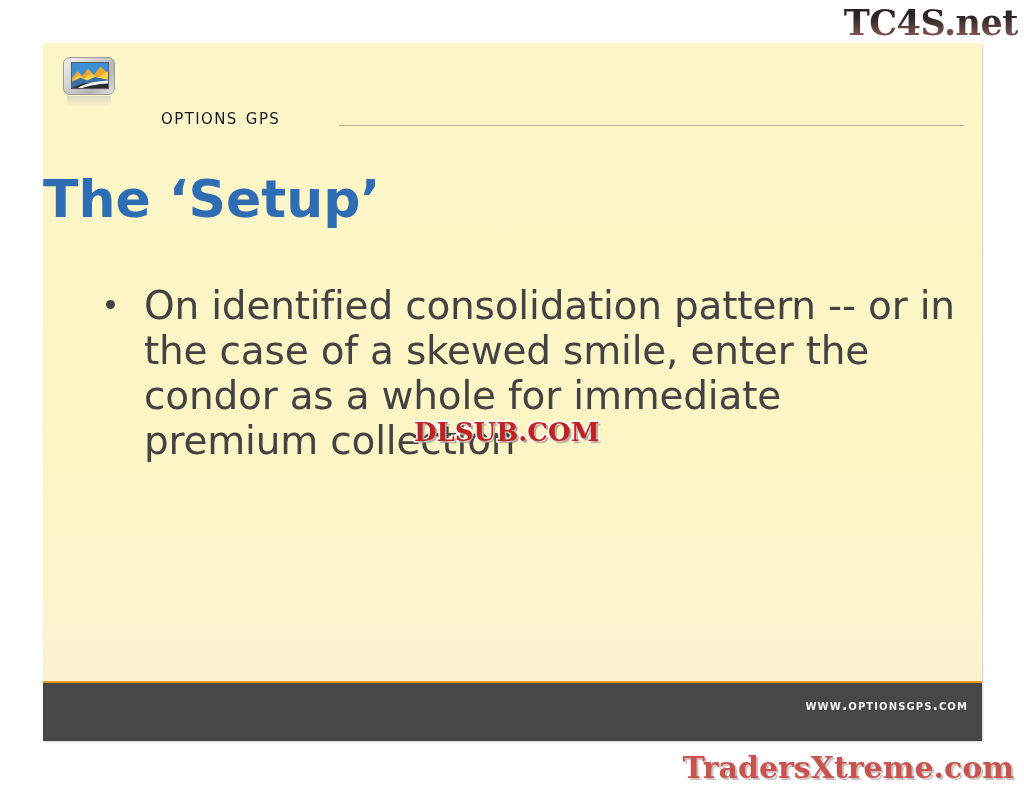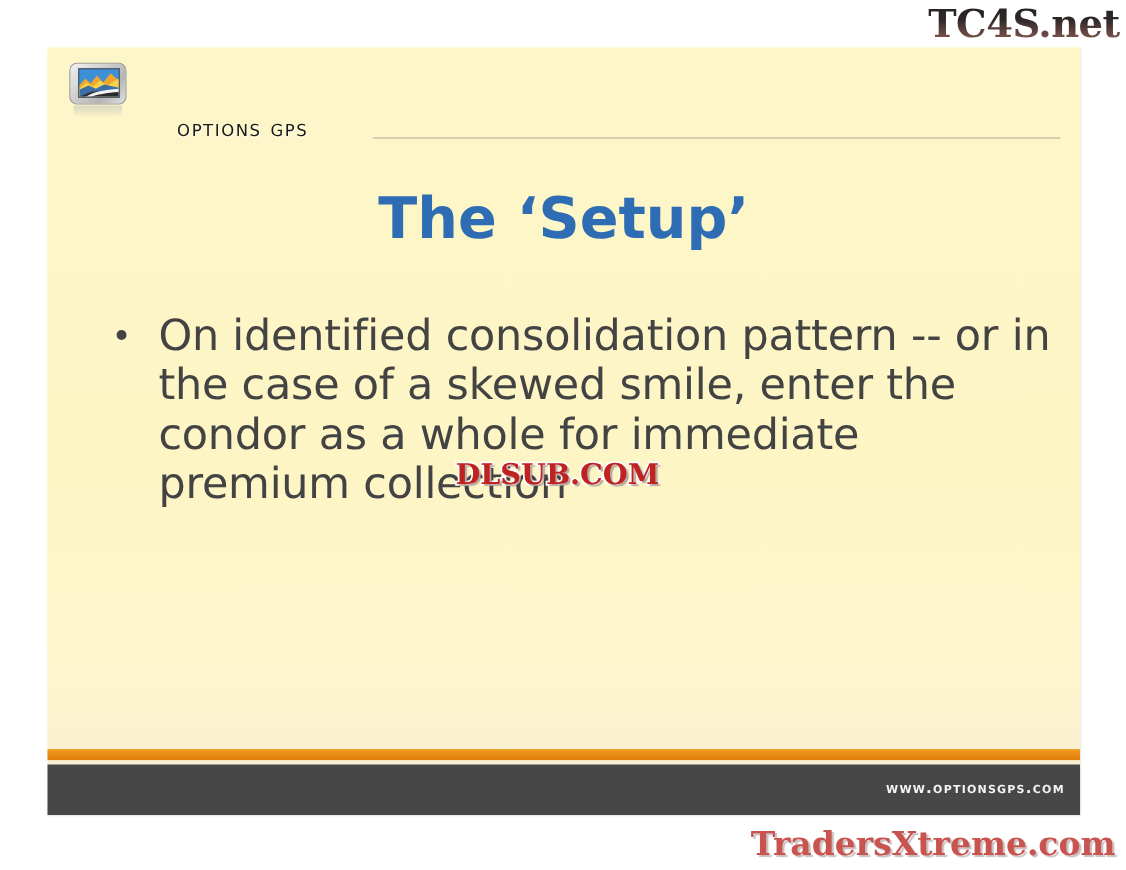--- a/index.html
+++ b/index.html
@@ -96,21 +96,20 @@
     height: 1px;
     background: #b7b2a0;
   }
 
   
   #slide-title {
     position: absolute;
     left: 0;
     top: 91px;
     width: 100%;
-    text-align: center;
     font-family: "DejaVu Sans", sans-serif;
     font-weight: bold;
     font-size: 52px;
     color: #2e6db4;
     letter-spacing: 0px;
   }
 
   
   #bullets {
     position: absolute;
@@ -147,21 +146,21 @@
     bottom: 50px;
     width: 100%;
     height: 10px;
     background: linear-gradient(to bottom,#ef9b1d 0%,#e07d0c 100%);
   }
   #footer-bar {
     position: absolute;
     left: 0;
     bottom: 0;
     width: 100%;
-    height: 46px;
+    height: 58px;
     background: #474747;
     margin-top: 44px;
   }
   #footer-text {
     position: absolute;
     right: 14px;
     top: 14px;
     font-family: "DejaVu Sans", sans-serif;
     font-weight: bold;
     font-size: 14px;

